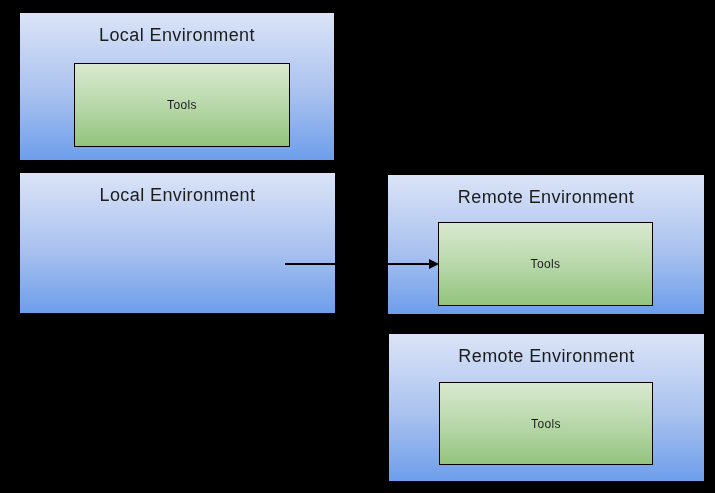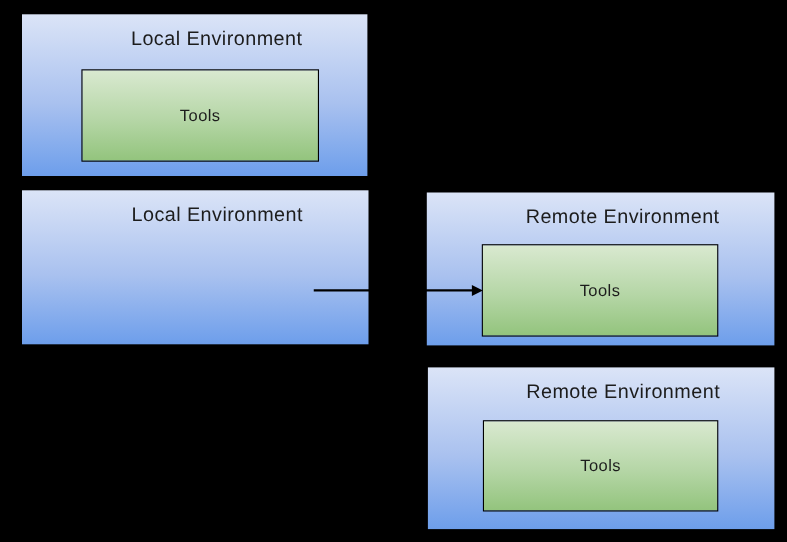--- a/index.html
+++ b/index.html
@@ -20,33 +20,32 @@
     background: linear-gradient(to bottom, #dbe4f7 0%, #a9c1ef 55%, #6d9eeb 100%);
   }
   .env-title {
     width: 100%;
     text-align: center;
     padding-top: 12px;
     font-size: 18px;
     letter-spacing: 0.4px;
     color: #1c1c1c;
     white-space: nowrap;
-    margin-left: 20px;
   }
   .inner-box {
     position: absolute;
     background: linear-gradient(to bottom, #d9e9d0 0%, #b5d6a6 55%, #93c47d 100%);
     border: 1px solid #000000;
     display: flex;
     align-items: center;
     justify-content: center;
     box-sizing: border-box;
   }
   .inner-label {
-    font-size: 15px;
+    font-size: 12px;
     letter-spacing: 0.4px;
     color: #1c1c1c;
     white-space: nowrap;
   }
   
   #env-local-1   { left: 20px;  top: 13px;  width: 314px; height: 147px; }
   #env-local-1 .inner-box  { left: 54px; top: 50px; width: 216px; height: 84px; }
 
   #env-local-2   { left: 20px;  top: 173px; width: 315px; height: 140px; }
   #env-local-2 .inner-box  { left: 49px; top: 49px; width: 216px; height: 84px; }

